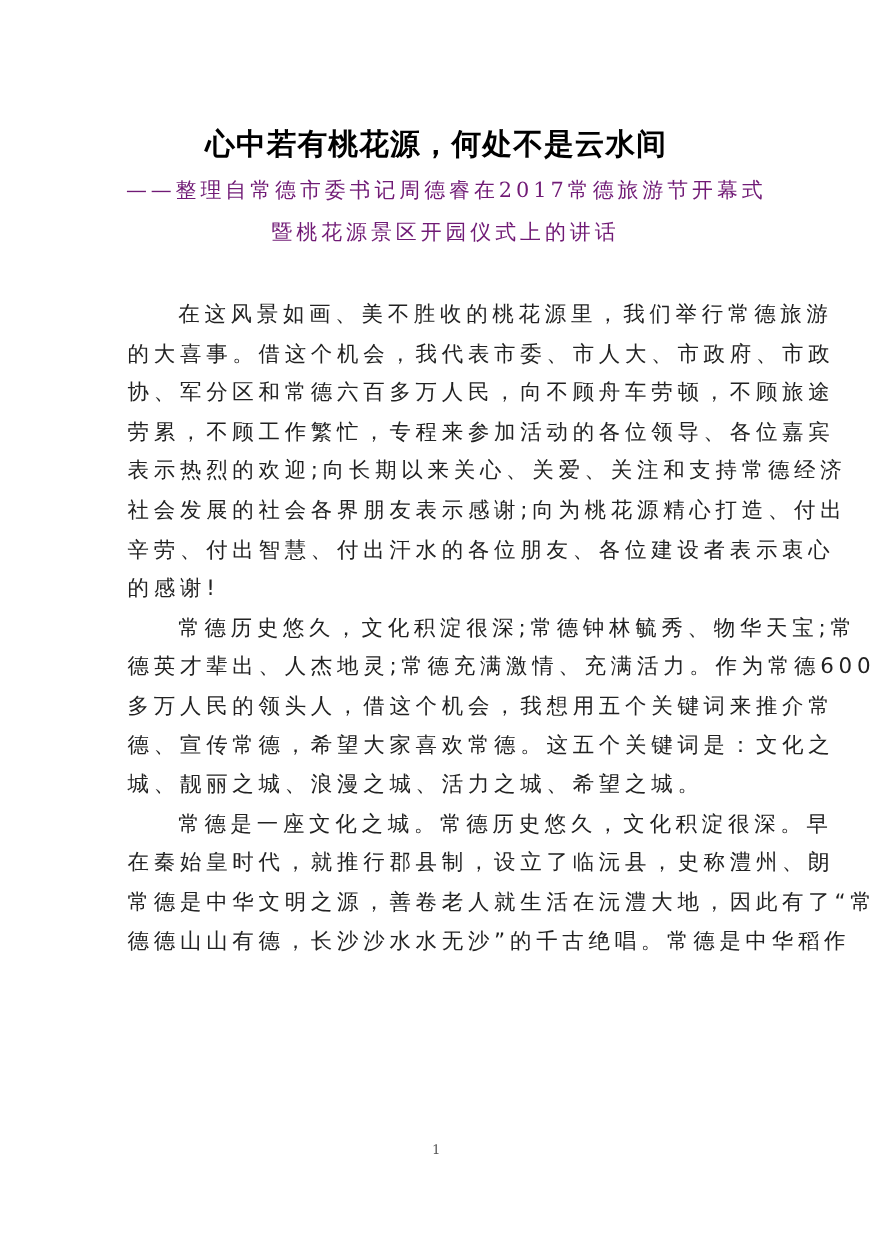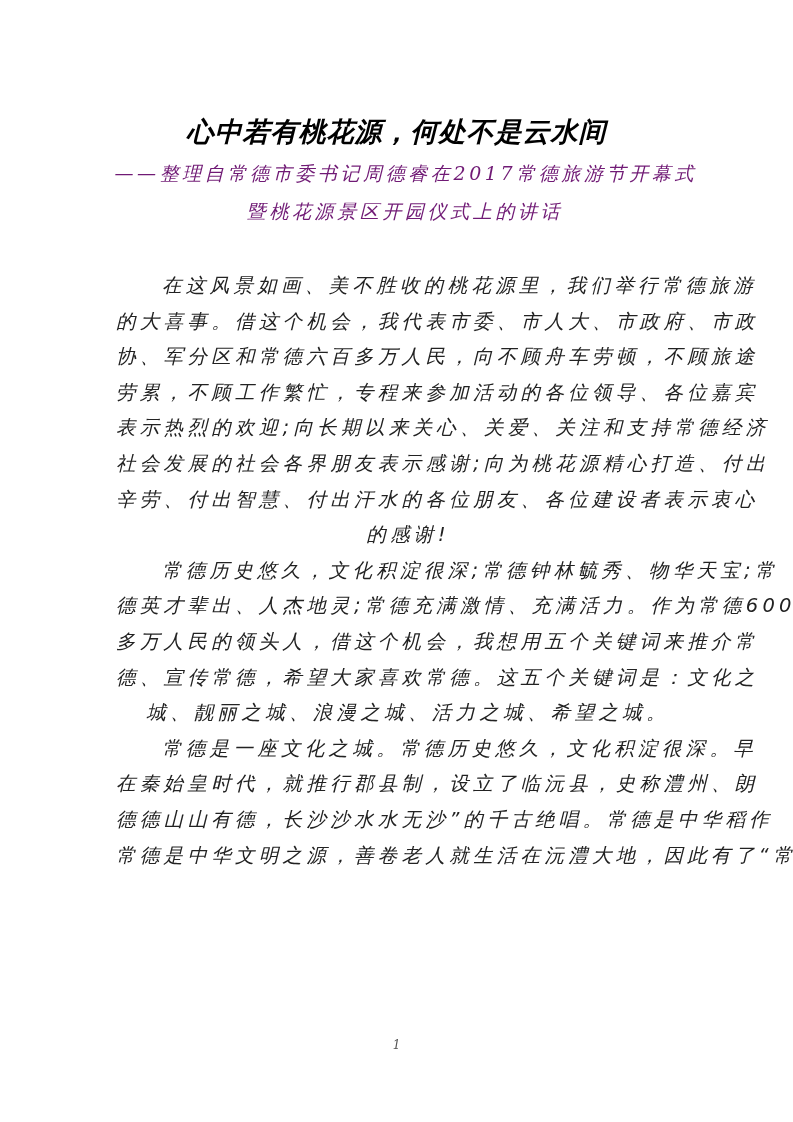--- a/index.html
+++ b/index.html
@@ -13,21 +13,20 @@
       position: relative;
       overflow: hidden;
       color: #1a1a1a;
     }
     .page {
       position: absolute;
       left: 0; top: 0;
       width: 793px;
       height: 971px;
       background: #ffffff;
-      font-style: italic;
     }
     .title {
       position: absolute;
       left: 0;
       top: 112px;
       width: 793px;
       text-align: center;
       font-family: "DejaVu Sans", "Liberation Sans", sans-serif;
       font-weight: bold;
       font-size: 27px;
@@ -59,21 +58,20 @@
     .body-text {
       position: absolute;
       left: 116px;
       top: 268px;
       width: 584px;
       font-family: "DejaVu Sans", "Liberation Sans", sans-serif;
       font-size: 19.5px;
       line-height: 35.6px;
       letter-spacing: 4.3px;
       color: #222222;
-      text-align: center;
     }
     .line {
       display: block;
       white-space: nowrap;
       height: 35.6px;
       overflow: visible;
     }
     .line.indent {
       padding-left: 46px;
     }
@@ -112,20 +110,20 @@
     <div>
       <span class="line indent">常德历史悠久，文化积淀很深;常德钟林毓秀、物华天宝;常</span>
       <span class="line">德英才辈出、人杰地灵;常德充满激情、充满活力。作为常德600</span>
       <span class="line">多万人民的领头人，借这个机会，我想用五个关键词来推介常</span>
       <span class="line">德、宣传常德，希望大家喜欢常德。这五个关键词是：文化之</span>
       <span class="line">城、靓丽之城、浪漫之城、活力之城、希望之城。</span>
     </div>
     <div>
       <span class="line indent">常德是一座文化之城。常德历史悠久，文化积淀很深。早</span>
       <span class="line">在秦始皇时代，就推行郡县制，设立了临沅县，史称澧州、朗</span>
+      <span class="line">常德是中华文明之源，善卷老人就生活在沅澧大地，因此有了“常</span>
       <span class="line">德德山山有德，长沙沙水水无沙”的千古绝唱。常德是中华稻作</span>
-      <span class="line">常德是中华文明之源，善卷老人就生活在沅澧大地，因此有了“常</span>
     </div>
   </div>
 
   <div class="page-number">1</div>
 
 </div>
 
 </body></html>

